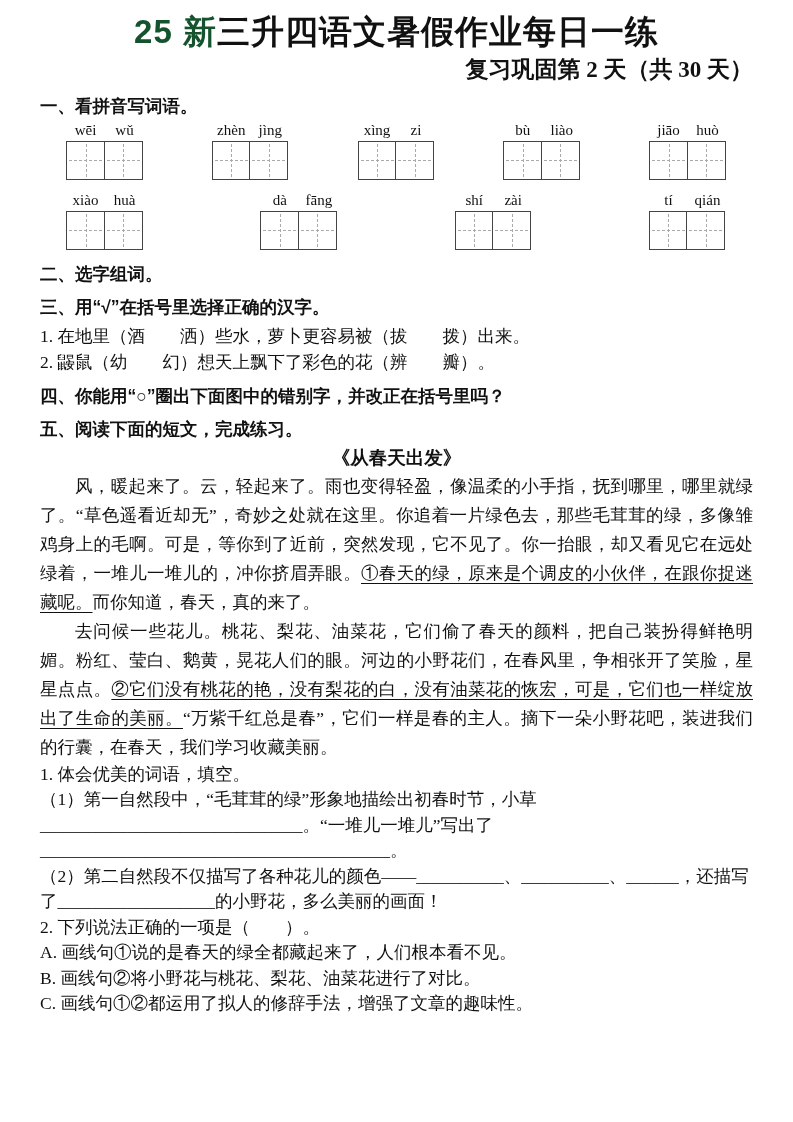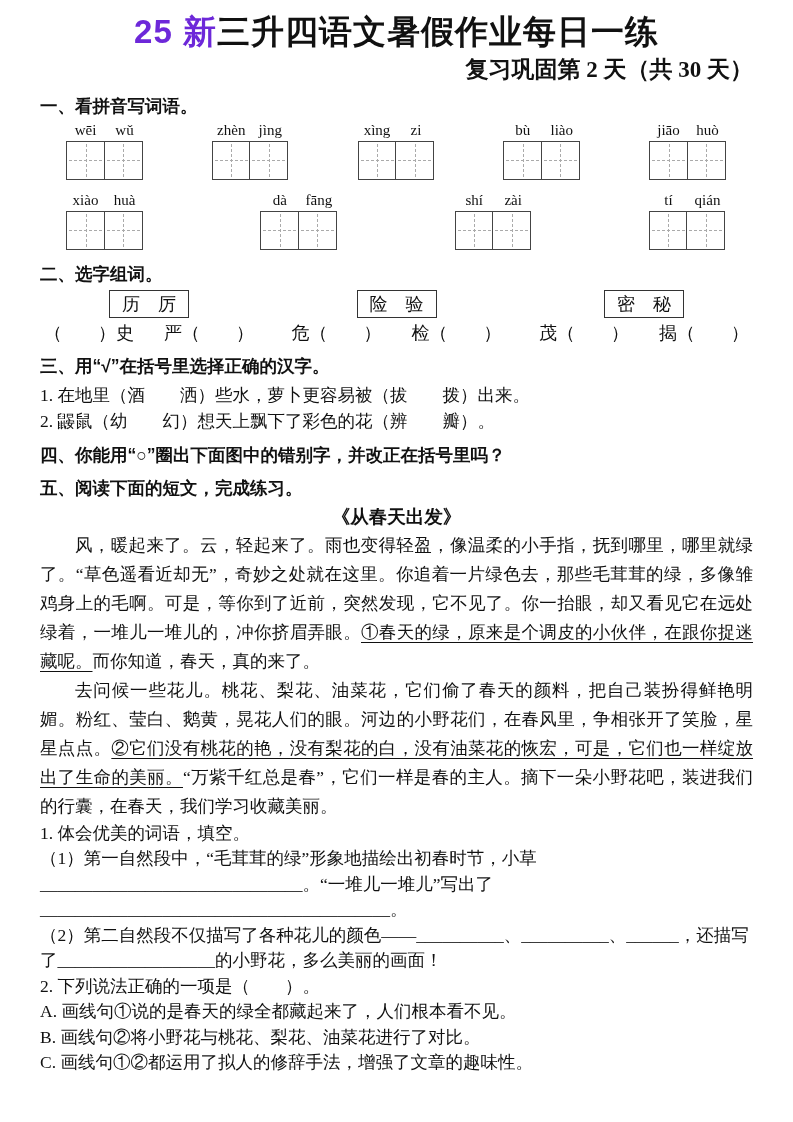--- a/index.html
+++ b/index.html
@@ -7,21 +7,21 @@
   .page {
     width:793px; height:1122px; margin:0 auto; background:#fff;
     padding:12px 40px 10px 40px;
     font-family:"Liberation Serif","DejaVu Serif",serif;
     color:#111; overflow:hidden;
   }
   .title {
     text-align:center; font-family:"Liberation Sans","DejaVu Sans",sans-serif;
     font-weight:bold; font-size:33px; line-height:1.2; letter-spacing:1px;
   }
-  .title .red { color:#6d28d9; }
+  .title .red { color:#14532d; }
   .subtitle {
     text-align:right; font-family:Liberation Serif, serif;
     font-weight:bold; font-size:23px; margin-top:2px;
   }
   .sec-head {
     font-family:"Liberation Sans","DejaVu Sans",sans-serif;
     font-weight:bold; font-size:17.5px; margin:9px 0 4px 0; white-space:pre-wrap;
   }
   
   .pinyin-grid-row { display:flex; justify-content:space-between; padding:0 26px; margin:4px 0 12px 0; }
@@ -149,43 +149,20 @@
           <span class="pin">qián</span>
         </div>
       <div class="cells">
           <div class="cell"></div>
           <div class="cell"></div>
         </div>
     </div>
   </div>
 
   <div class="sec-head">二、选字组词。</div>
-  <div class="s2-row">
-    <div class="s2-col">
-      <div class="charbox">历　厉</div>
-      <div class="s2-items">
-        <span>（　　）史</span>
-        <span>严（　　）</span>
-      </div>
-    </div>
-    <div class="s2-col">
-      <div class="charbox">险　验</div>
-      <div class="s2-items">
-        <span>危（　　）</span>
-        <span>检（　　）</span>
-      </div>
-    </div>
-    <div class="s2-col">
-      <div class="charbox">密　秘</div>
-      <div class="s2-items">
-        <span>茂（　　）</span>
-        <span>揭（　　）</span>
-      </div>
-    </div>
-  </div>
 
   <div class="sec-head">三、用“√”在括号里选择正确的汉字。</div>
   <div class="tline">1. 在地里（酒　　洒）些水，萝卜更容易被（拔　　拨）出来。</div>
   <div class="tline">2. 鼹鼠（幼　　幻）想天上飘下了彩色的花（辨　　瓣）。</div>
 
   <div class="sec-head">四、你能用“○”圈出下面图中的错别字，并改正在括号里吗？</div>
 
   <div class="sec-head">五、阅读下面的短文，完成练习。</div>
   <div class="article-title">《从春天出发》</div>
 

